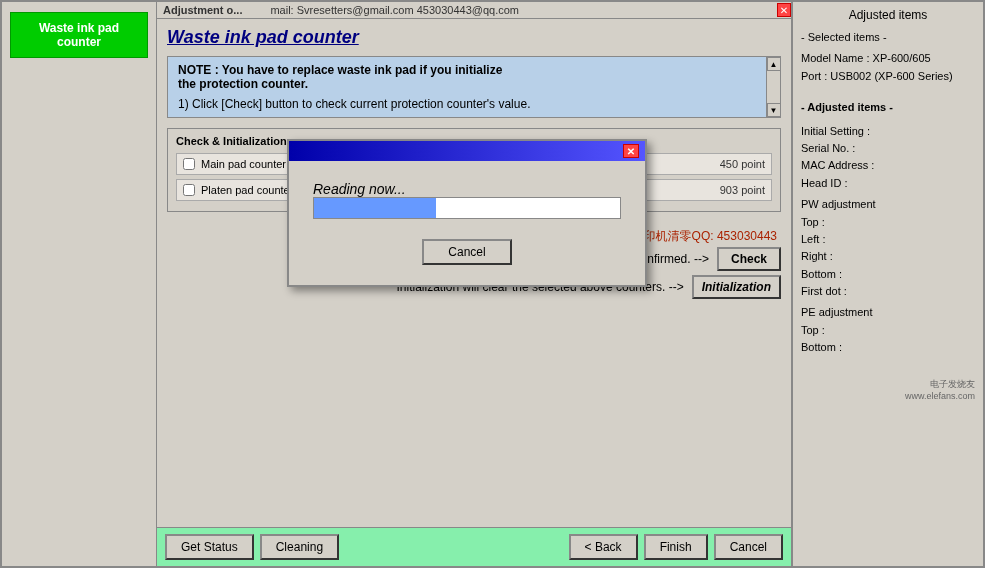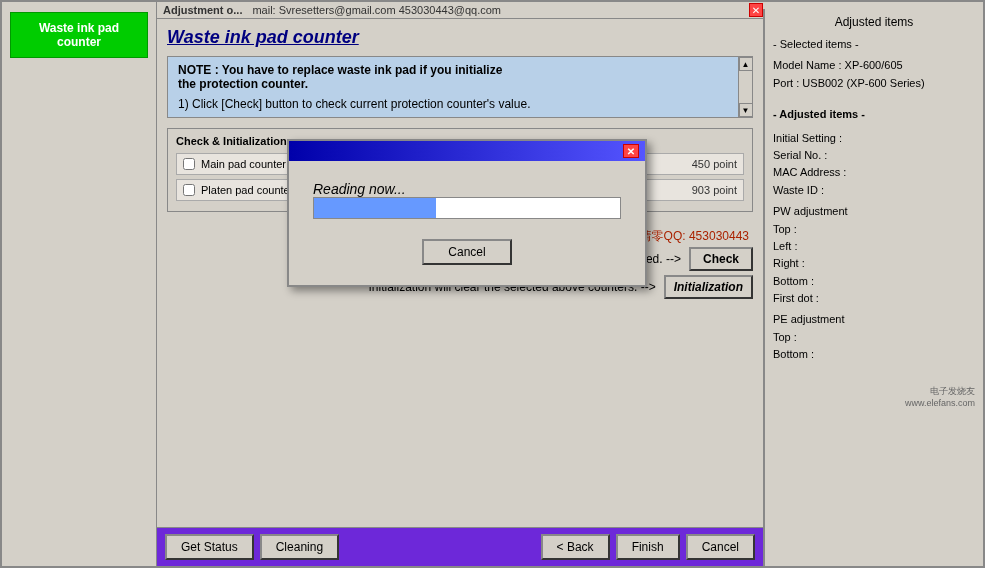--- a/index.html
+++ b/index.html
@@ -201,45 +201,44 @@
       font-style: italic;
     }
 
     
     .bottom-toolbar {
       border-top: 1px solid #888;
       padding: 6px 8px;
       display: flex;
       align-items: center;
       gap: 6px;
-      background: #6d28d9;
+      background: #86efac;
     }
 
     .btn-toolbar {
       background: #d4d0c8;
       border: 2px outset #888;
       padding: 4px 14px;
       font-size: 12px;
       cursor: pointer;
     }
 
     .btn-toolbar-spacer {
       flex: 1;
     }
 
     
     .right-panel {
-      width: 220px;
+      width: 192px;
       background: #d4d0c8;
       border-left: 2px solid #888;
       padding: 6px 8px;
       flex-shrink: 0;
       overflow-y: auto;
       font-size: 11px;
-      margin-top: 7px;
     }
 
     .right-panel-title {
       text-align: center;
       font-size: 12px;
       font-weight: normal;
       color: #000;
       margin-bottom: 8px;
     }
 
@@ -336,20 +335,21 @@
       cursor: pointer;
     }
 
     
     .app-top-bar {
       display: flex;
       background: #d4d0c8;
       border-bottom: 1px solid #888;
       font-size: 11px;
       align-items: center;
+      gap: 18px;
     }
 
     .app-top-left {
       padding: 2px 6px;
       font-weight: bold;
       color: #333;
       font-size: 11px;
     }
 
     .watermark-text {
@@ -477,21 +477,21 @@
     <div class="info-row">
       <span>Initial Setting :</span>
     </div>
     <div class="info-row">
       <span>Serial No. :</span>
     </div>
     <div class="info-row">
       <span>MAC Address :</span>
     </div>
     <div class="info-row">
-      <span>Waste ID :</span>
+      <span>Head ID :</span>
     </div>
 
     <div style="height:4px;"></div>
     <div class="info-row">PW adjustment</div>
     <div class="info-row">
       <span>Top :</span>
     </div>
     <div class="info-row">
       <span>Left :</span>
     </div>

